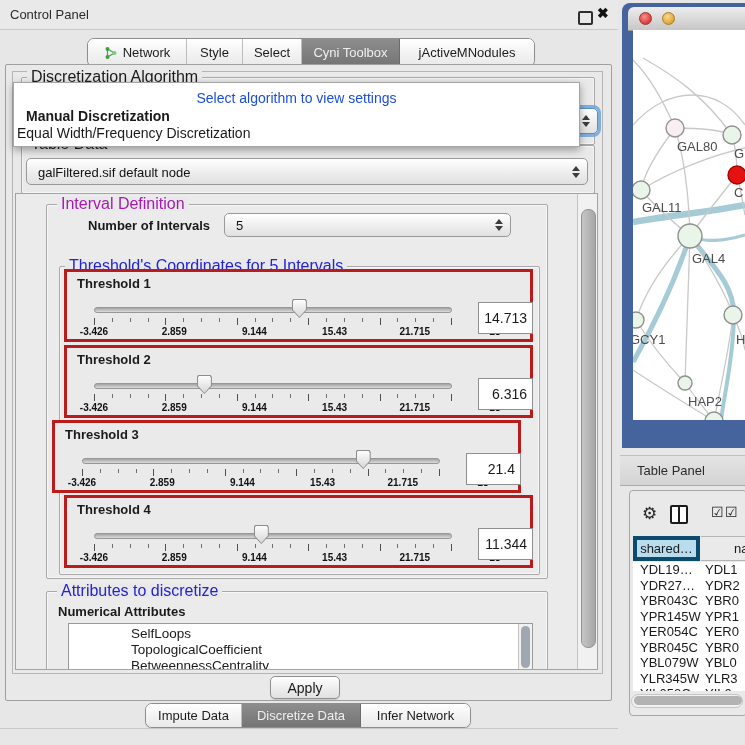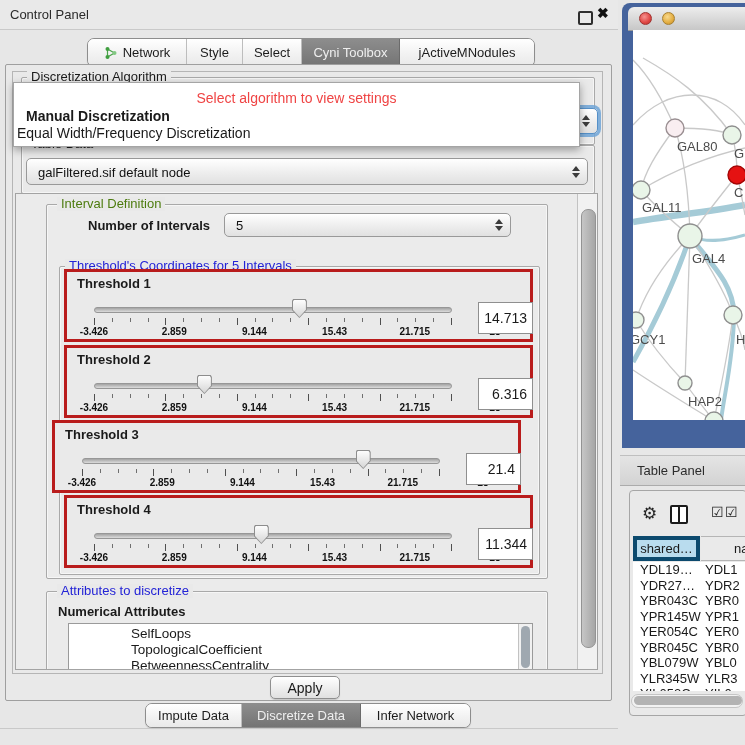--- a/index.html
+++ b/index.html
@@ -16,34 +16,34 @@
              background:#fff;box-shadow:0 1px 1px rgba(0,0,0,.15);}
   .seg{display:flex;align-items:center;justify-content:center;gap:5px;font-size:13px;
        background:linear-gradient(#ffffff,#f2f2f2 55%,#e9e9e9);border-right:1px solid #bdbdbd;
        color:#1c1c1c;white-space:nowrap;}
   .seg:last-child{border-right:none;}
   .seg.sel{background:linear-gradient(#8d8d8d,#747474);color:#efefef;border-right:1px solid #6b6b6b;}
   
   .panel{border:1px solid #9f9f9f;background:#e9e9e9;border-radius:2px;}
   .subpanel{border:1px solid #b5b5b5;background:#e9e9e9;}
   .group{border:1px solid #a9a9a9;border-radius:2px;box-shadow:inset 0 0 0 1px rgba(255,255,255,.55);}
-  .gtitle{font-size:13px;background:#e9e9e9;padding:0 4px;white-space:nowrap;line-height:14px;}
-  .green{color:#4d7c0f;} .blue{color:#2323d6;} .dark{color:#1a1a1a;}
+  .gtitle{font-size:16px;background:#e9e9e9;padding:0 4px;white-space:nowrap;line-height:14px;}
+  .green{color:#a21caf;} .blue{color:#2323d6;} .dark{color:#1a1a1a;}
   
   .aqua{background:linear-gradient(#ffffff,#ececec 60%,#e1e1e1);border:1px solid #999;
         border-radius:5px;box-sizing:border-box;box-shadow:inset 0 1px 0 #fff;}
   .combo-text{position:absolute;left:11px;top:50%;transform:translateY(-50%);font-size:13px;color:#111;white-space:nowrap;}
   .stepper{position:absolute;right:7px;top:50%;transform:translateY(-50%);display:flex;flex-direction:column;gap:2px;}
   .arr-up{width:0;height:0;border-left:4px solid transparent;border-right:4px solid transparent;border-bottom:5px solid #3c3c3c;}
   .arr-dn{width:0;height:0;border-left:4px solid transparent;border-right:4px solid transparent;border-top:5px solid #3c3c3c;}
   .focusring{box-shadow:0 0 0 3px rgba(110,165,215,.85);border:1px solid #5590c8;}
   
   .popup{left:13px;top:82px;width:565px;height:63px;background:#fff;border:1px solid #a5a5a5;
          box-shadow:0 3px 8px rgba(0,0,0,.35);z-index:40;}
-  .popup-hint{position:absolute;left:0;right:0;top:7px;text-align:center;font-size:14px;color:#ef4444;}
+  .popup-hint{position:absolute;left:0;right:0;top:7px;text-align:center;font-size:14px;color:#1d4ed8;}
   .popup-opt{position:absolute;left:3px;font-size:14px;white-space:nowrap;}
   
   .tpanel{position:absolute;left:63px;width:469px;height:73px;border:3px solid #b91c1c;background:#eaeaea;box-sizing:border-box;}
   .tlabel{position:absolute;left:10px;top:4px;font-size:13px;font-weight:bold;}
   .track{position:absolute;left:27px;top:35px;width:356px;height:4px;border:1px solid #979797;
          border-radius:3px;background:linear-gradient(#a3a3a3,#dcdcdc);}
   .thumb{position:absolute;top:27px;width:15px;height:19px;z-index:3;
          clip-path:polygon(8% 0%,92% 0%,100% 10%,100% 58%,50% 100%,0% 58%,0% 10%);background:#8d8d8d;}
   .thumb::after{content:"";position:absolute;left:1px;top:1px;right:1px;bottom:1px;
          clip-path:polygon(8% 0%,92% 0%,100% 10%,100% 58%,50% 100%,0% 58%,0% 10%);

